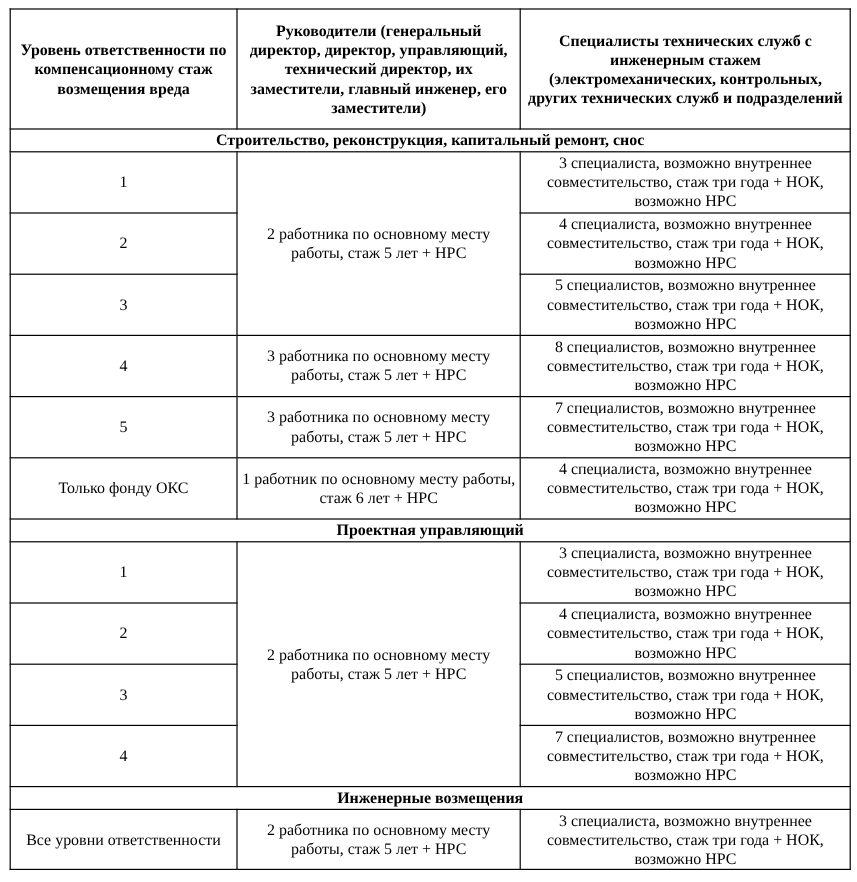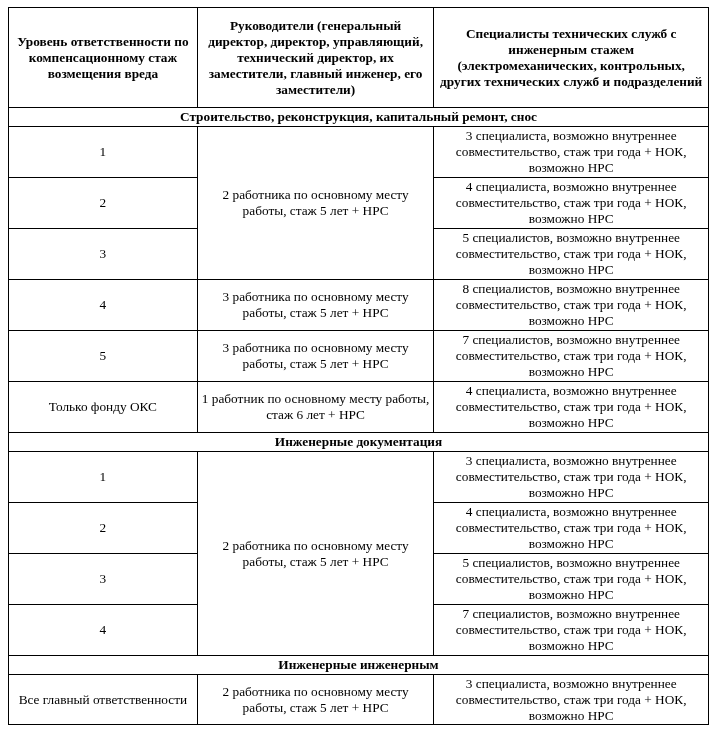--- a/index.html
+++ b/index.html
@@ -70,42 +70,42 @@
     <td>3 работника по основному месту работы, стаж 5 лет + НРС</td>
     <td>7 специалистов, возможно внутреннее совместительство, стаж три года + НОК, возможно НРС</td>
   </tr>
   <tr class="r">
     <td>Только фонду ОКС</td>
     <td>1 работник по основному месту работы, стаж 6 лет + НРС</td>
     <td>4 специалиста, возможно внутреннее совместительство, стаж три года + НОК, возможно НРС</td>
   </tr>
 
   <tr class="section">
-    <td colspan="3">Инженерные документация</td>
+    <td colspan="3">Проектная управляющий</td>
   </tr>
   <tr class="r">
     <td>1</td>
     <td rowspan="4">2 работника по основному месту работы, стаж 5 лет + НРС</td>
     <td>3 специалиста, возможно внутреннее совместительство, стаж три года + НОК, возможно НРС</td>
   </tr>
   <tr class="r">
     <td>2</td>
     <td>4 специалиста, возможно внутреннее совместительство, стаж три года + НОК, возможно НРС</td>
   </tr>
   <tr class="r">
     <td>3</td>
     <td>5 специалистов, возможно внутреннее совместительство, стаж три года + НОК, возможно НРС</td>
   </tr>
   <tr class="r">
     <td>4</td>
     <td>7 специалистов, возможно внутреннее совместительство, стаж три года + НОК, возможно НРС</td>
   </tr>
 
   <tr class="section">
-    <td colspan="3">Инженерные инженерным</td>
+    <td colspan="3">Инженерные возмещения</td>
   </tr>
   <tr class="r last">
-    <td>Все главный ответственности</td>
+    <td>Все уровни ответственности</td>
     <td>2 работника по основному месту работы, стаж 5 лет + НРС</td>
     <td>3 специалиста, возможно внутреннее совместительство, стаж три года + НОК, возможно НРС</td>
   </tr>
 </tbody>
   </table>
 
 </body></html>

